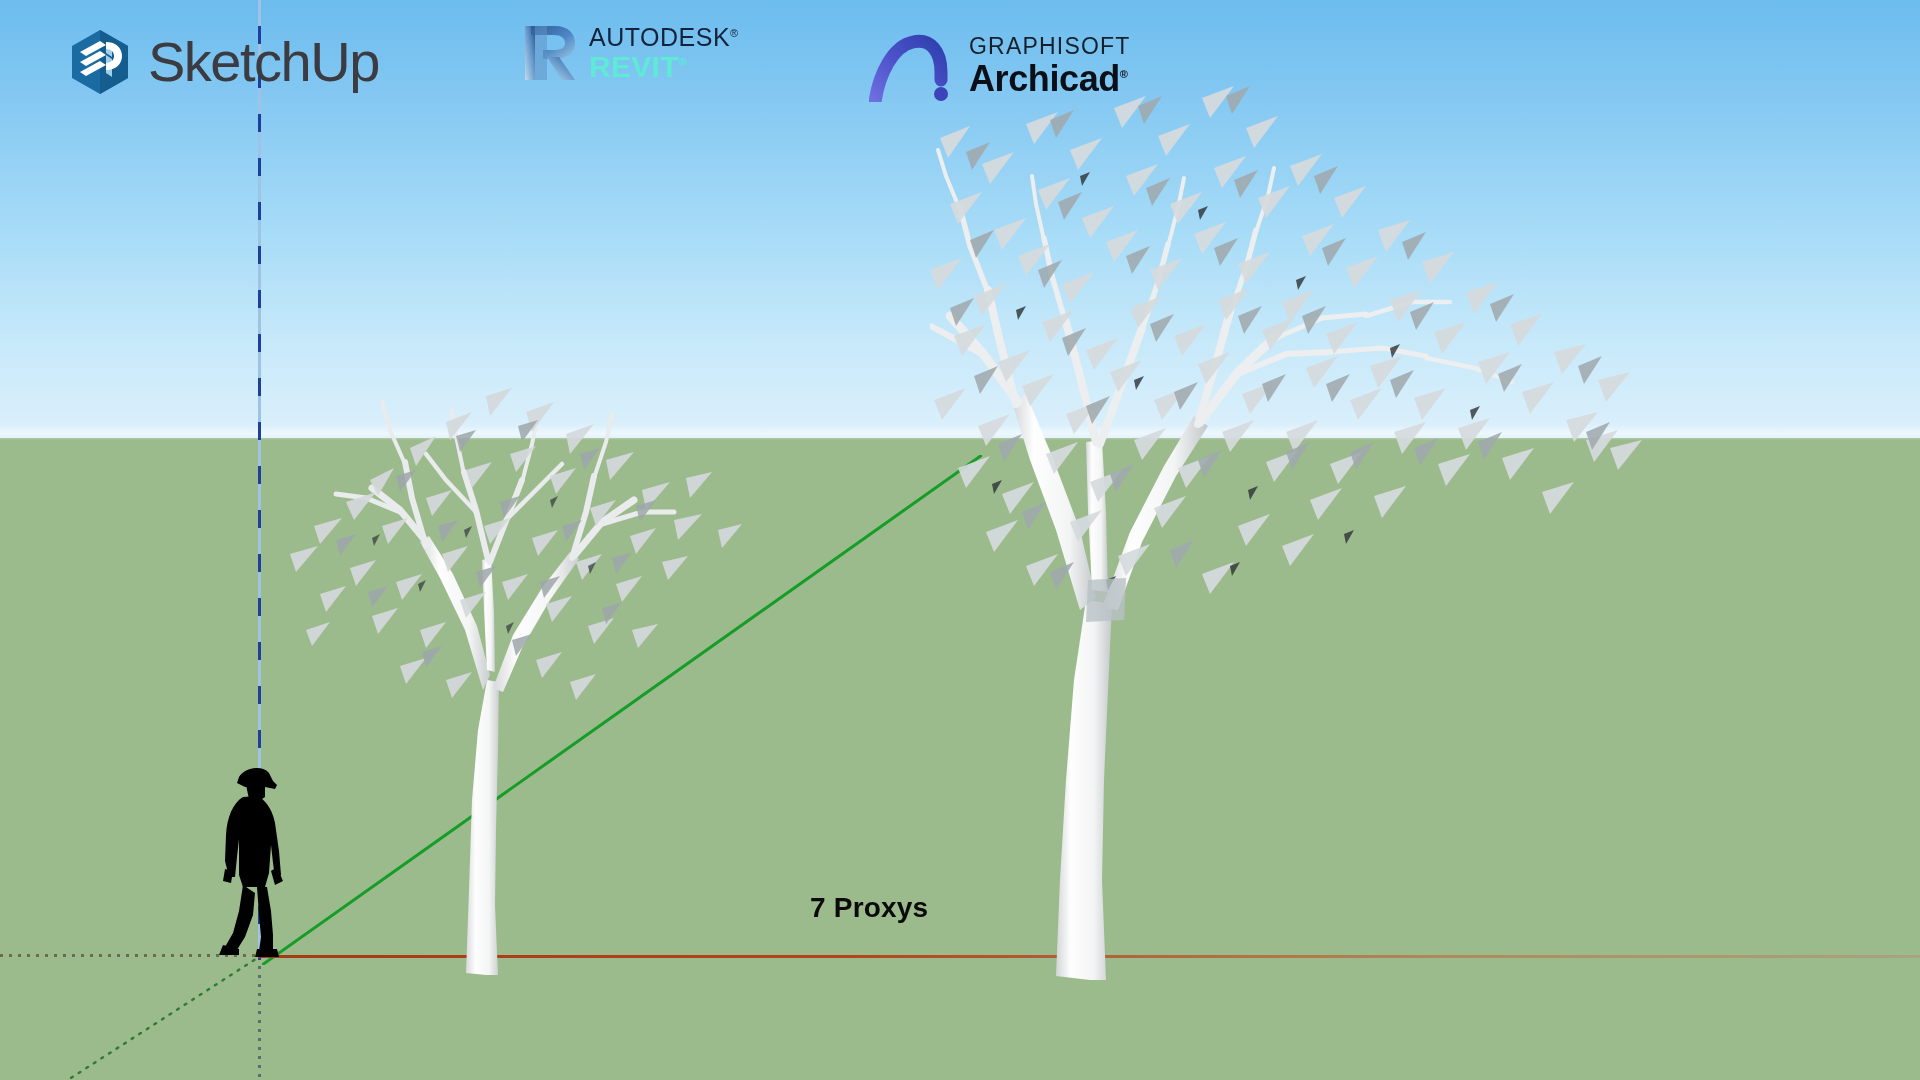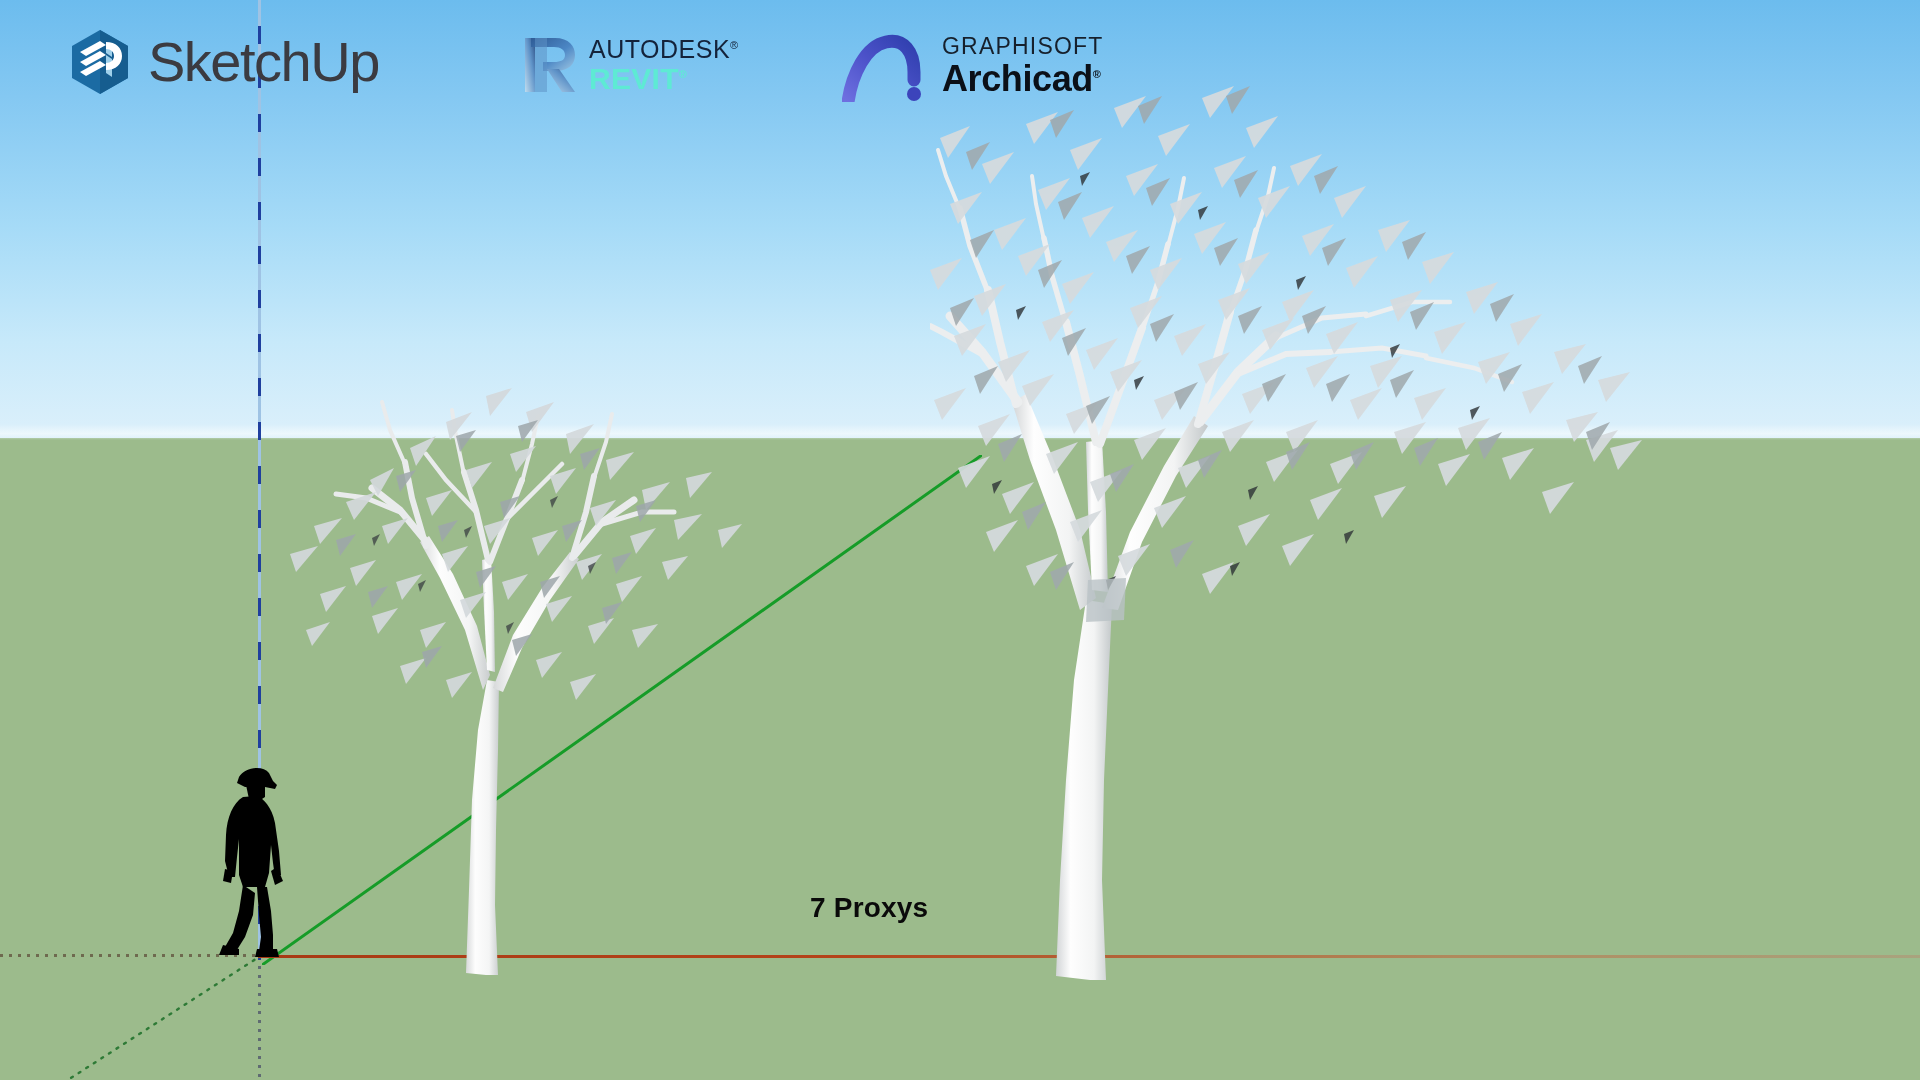--- a/index.html
+++ b/index.html
@@ -37,28 +37,28 @@
   .tree-right{left:930px;top:80px;width:740px;height:900px;}
 
   
   .logobar{position:absolute;left:0;top:0;width:1568px;height:130px;}
   .logo{position:absolute;display:flex;align-items:center;}
   .logo-sketchup{left:66px;top:28px;}
   .logo-sketchup .mark{width:68px;height:68px;margin-right:14px;}
   .logo-sketchup .wordmark{font-size:56px;font-weight:400;color:#3b3b41;
       letter-spacing:-1.5px;line-height:1;font-family:"Liberation Sans",sans-serif;}
 
-  .logo-revit{left:521px;top:36px;}
+  .logo-revit{left:521px;top:24px;}
   .logo-revit .mark{width:56px;height:58px;margin-right:12px;}
   .logo-revit .txtwrap{line-height:1;}
   .logo-revit .l1{font-size:25px;letter-spacing:.5px;color:#14233b;font-weight:400;}
   .logo-revit .l2{font-size:30px;letter-spacing:.3px;color:#5eead4;font-weight:700;margin-top:2px;}
   .reg{font-size:11px;vertical-align:super;}
 
-  .logo-archicad{left:842px;top:30px;}
+  .logo-archicad{left:869px;top:30px;}
   .logo-archicad .mark{width:86px;height:72px;margin-right:14px;}
   .logo-archicad .txtwrap{line-height:1;}
   .logo-archicad .l1{font-size:23px;letter-spacing:1.2px;color:#16202c;font-weight:400;}
   .logo-archicad .l2{font-size:36px;letter-spacing:-.4px;color:#0b1018;font-weight:700;margin-top:3px;}
 
   
   .caption{position:absolute;left:810px;top:892px;font-size:28px;font-weight:700;
            color:#0a0a0a;white-space:nowrap;letter-spacing:.2px;}
 </style>
 </head>

